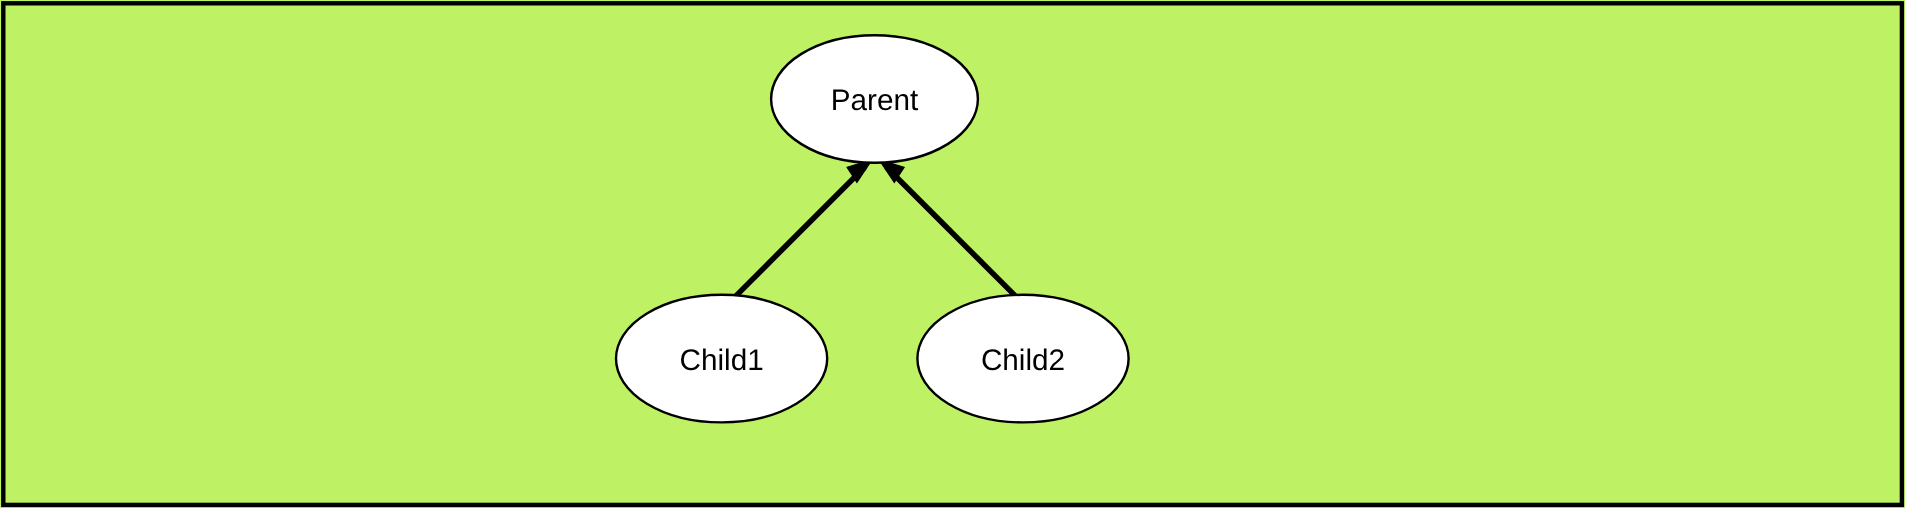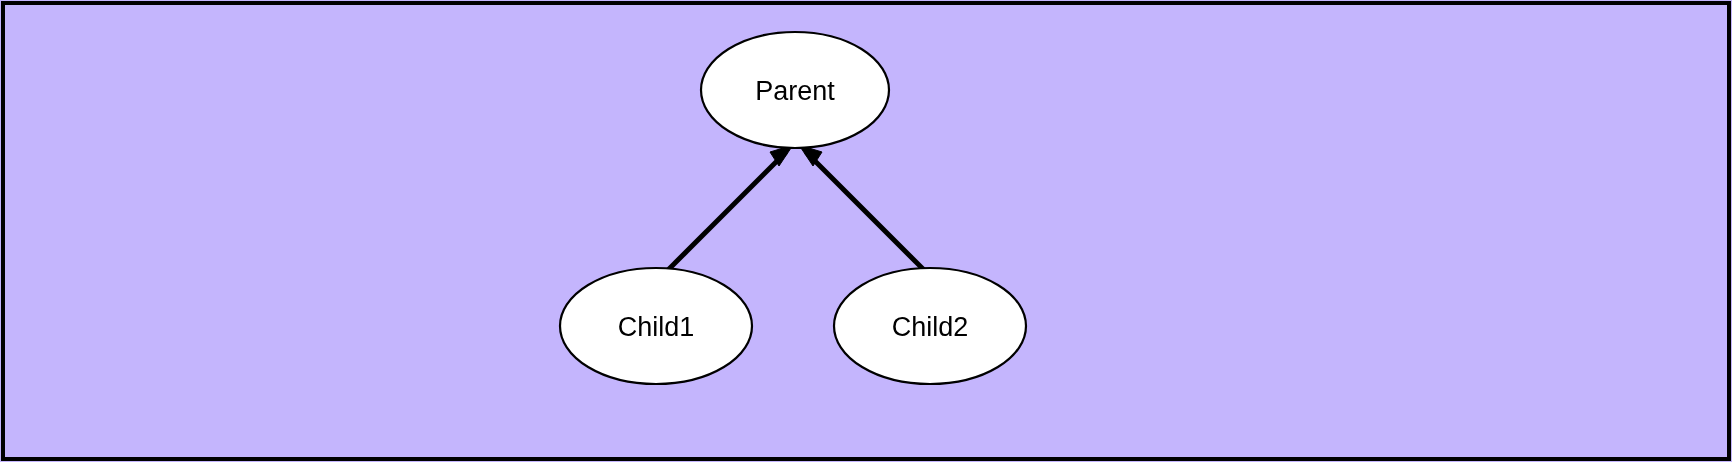--- a/index.html
+++ b/index.html
@@ -8,21 +8,21 @@
     padding: 0;
     background: #ffffff;
   }
   body {
     font-family: "Liberation Sans", sans-serif;
   }
   #canvas {
     position: relative;
     width: 1732px;
     height: 462px;
-    background: #c4b5fd;
+    background: #bef264;
     overflow: hidden;
   }
   #graph-svg {
     position: absolute;
     top: 0;
     left: 0;
     width: 1732px;
     height: 462px;
     display: block;
   }

